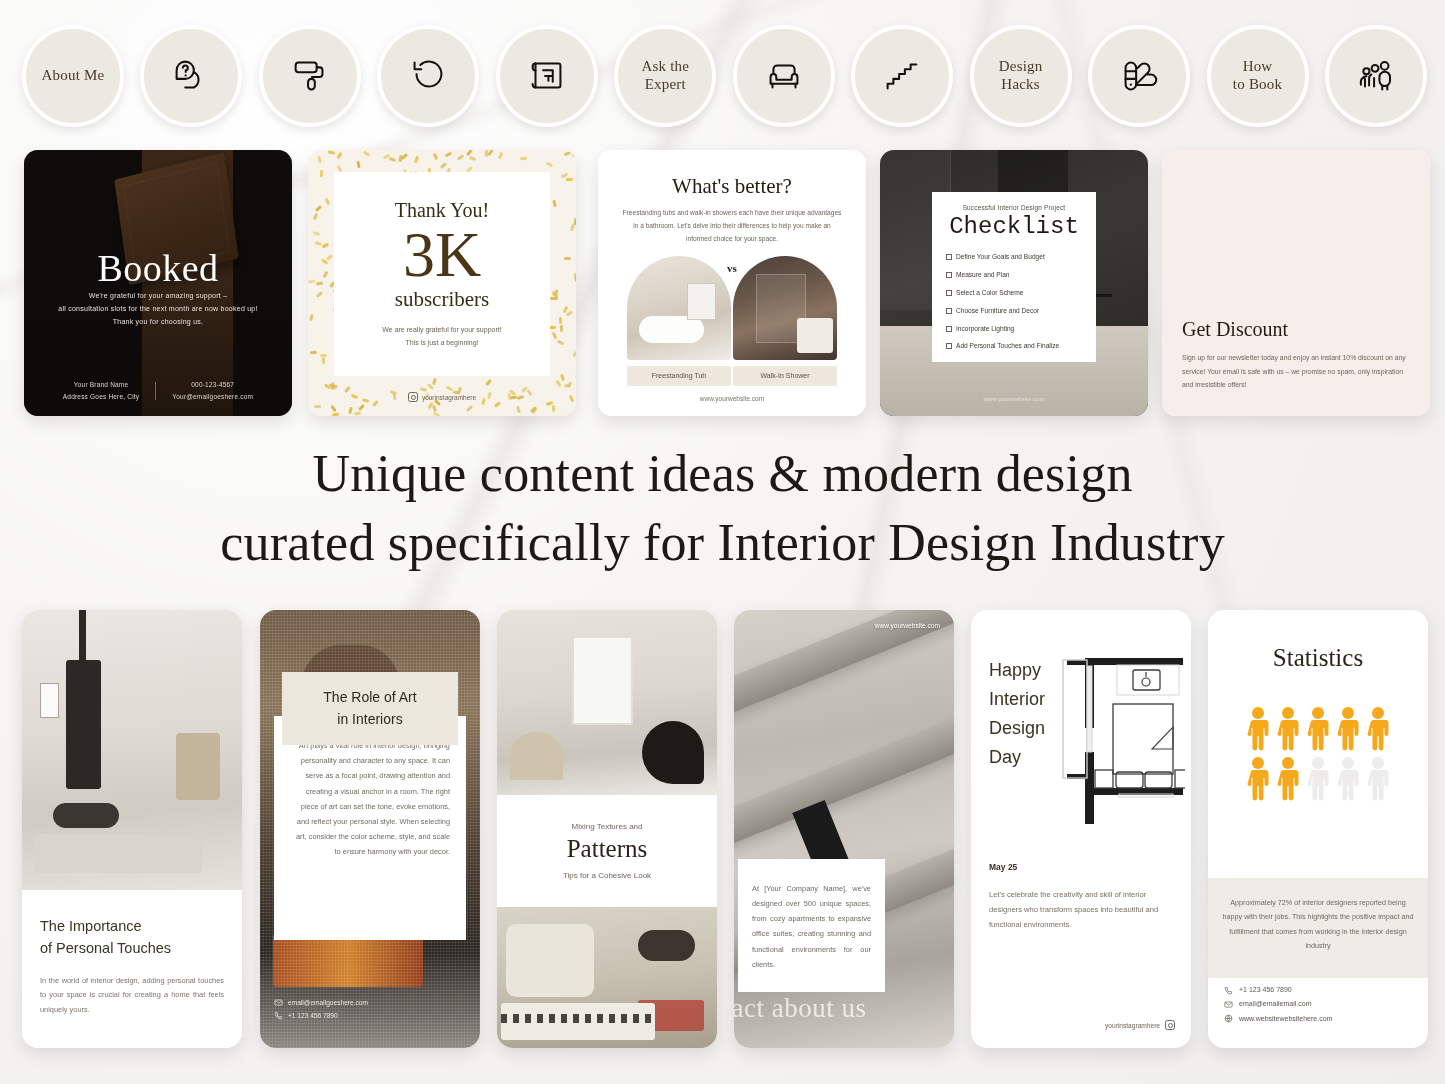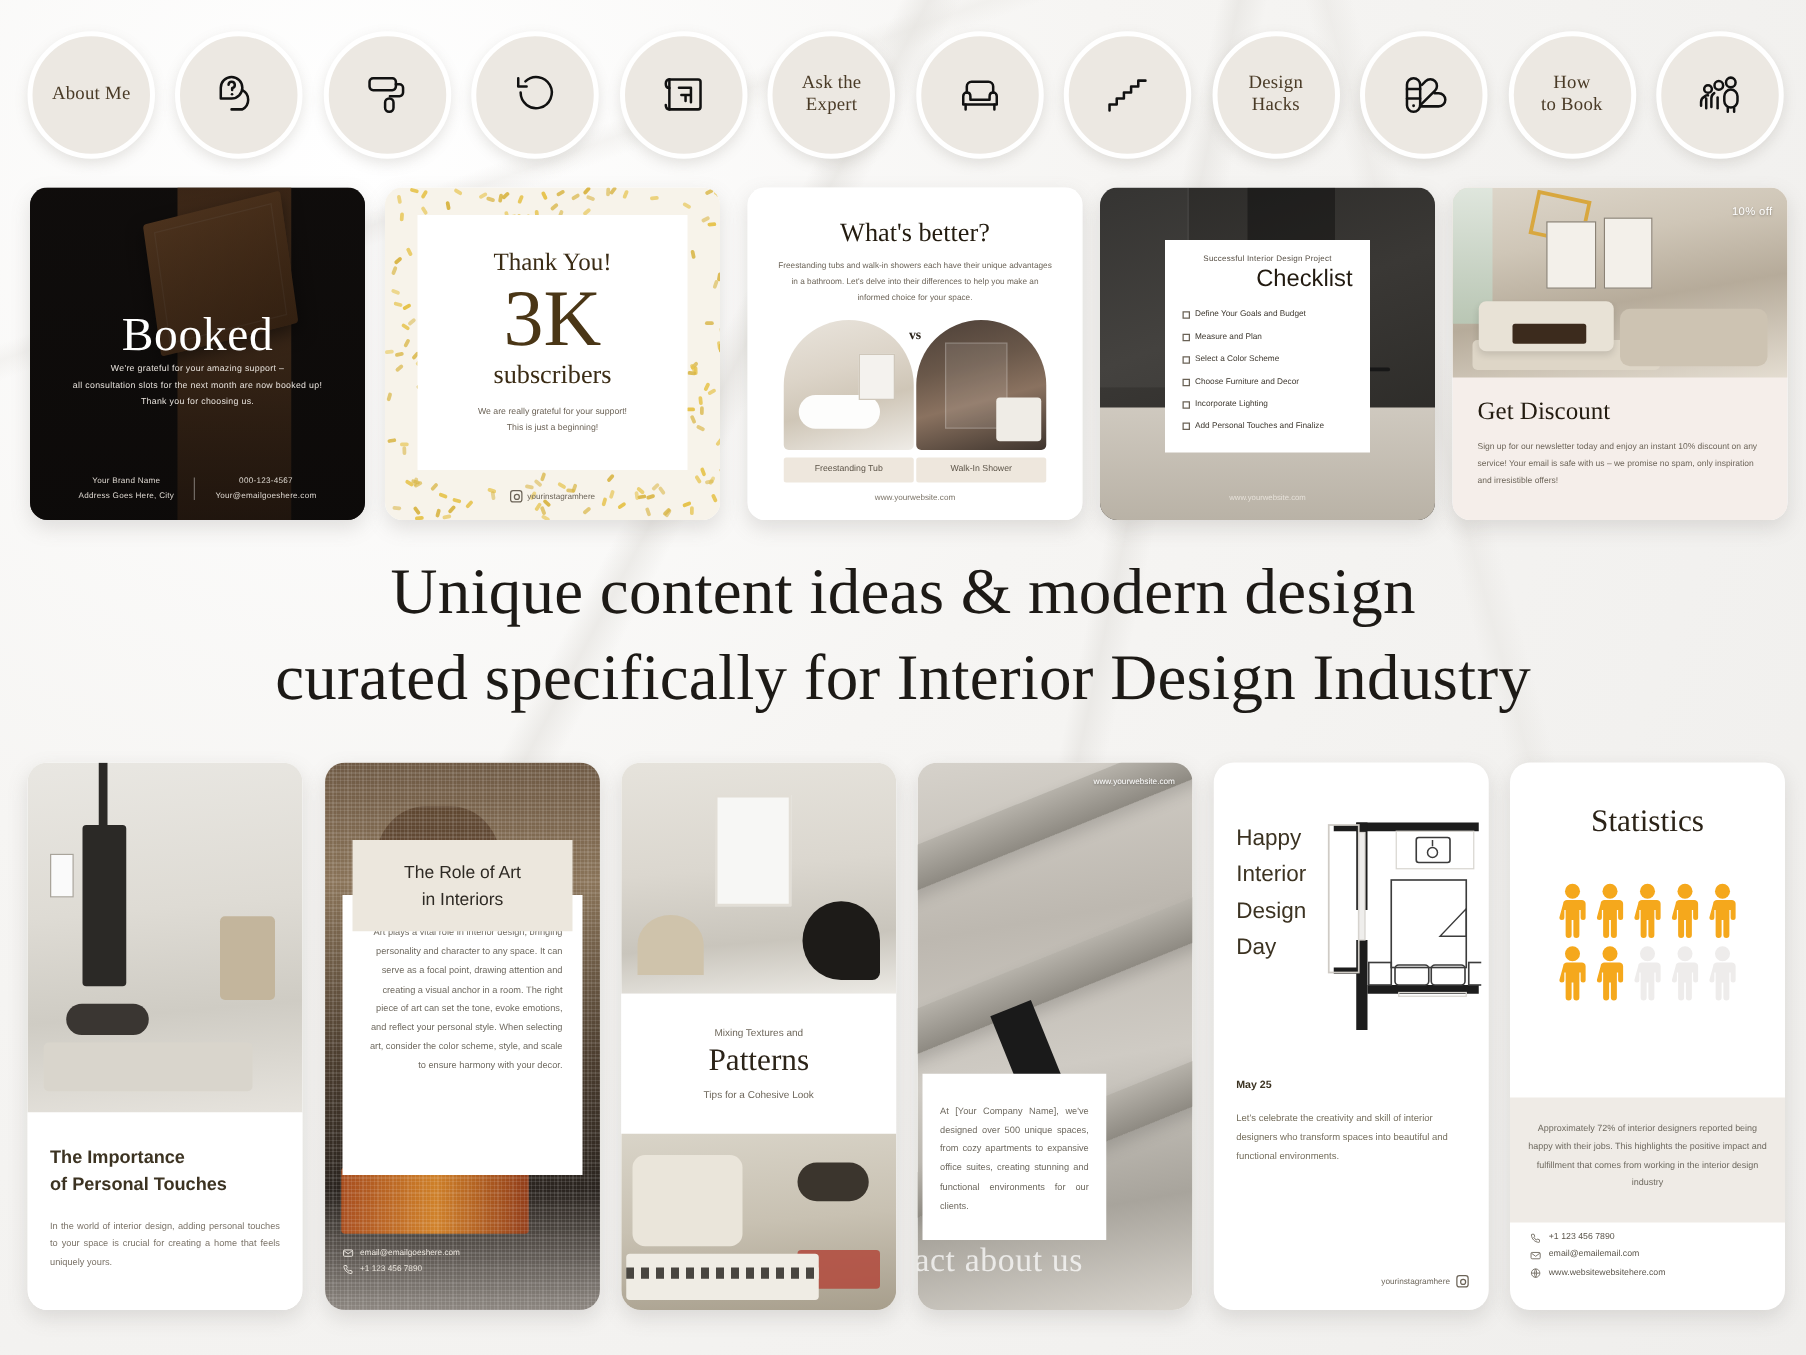--- a/index.html
+++ b/index.html
@@ -135,21 +135,21 @@
   .ck .counter{position:absolute;left:0;right:0;bottom:0;height:34%;background:linear-gradient(180deg,#cfc9bf,#b9b2a6);}
   .ck .cab{position:absolute;left:0;top:0;width:26%;height:60%;background:rgba(255,255,255,.05);border-right:1px solid rgba(255,255,255,.08);}
   .ck .hood{position:absolute;left:44%;top:0;width:26%;height:18%;background:rgba(0,0,0,.35);}
   .ck .faucet{position:absolute;right:22%;bottom:30%;width:3px;height:42px;background:#171717;border-radius:2px;}
   .ck .faucet::after{content:"";position:absolute;left:0;top:0;width:26px;height:3px;background:#171717;border-radius:2px;}
   .ck-card{
     position:absolute;left:52px;top:42px;width:164px;bottom:54px;background:#fff;
     padding:12px 14px;box-sizing:border-box;
   }
   .ck-kicker{font-size:6.4px;color:#554d42;text-align:center;letter-spacing:.2px;}
-  .ck-title{font-family:Liberation Sans, sans-serif;font-size:19px;color:#221a10;text-align:right;margin:2px 0 12px;}
+  .ck-title{font-family:Liberation Mono, monospace;font-size:24px;color:#221a10;text-align:center;margin:2px 0 12px;}
   .ck-item{font-size:6.6px;line-height:1.5;color:#3d372e;margin-bottom:8px;display:flex;gap:4px;align-items:flex-start;}
   .ck-box{width:4px;height:4px;border:1px solid #6a6256;margin-top:2px;flex:0 0 auto;}
   .ck-url{position:absolute;left:0;right:0;bottom:14px;text-align:center;font-size:6.2px;color:#e6e1d9;}
 
   
   .gd{position:absolute;inset:0;background:#f5eeea;}
   .gd-img{
     position:absolute;left:0;right:0;top:0;height:152px;overflow:hidden;
     background:linear-gradient(170deg,#ded7cb 0%,#cfc6b7 30%,#b6ab9a 58%,#e4ddd1 100%);
   }
@@ -187,21 +187,21 @@
   
   .s1-img{position:absolute;left:0;right:0;top:0;height:280px;
     background:linear-gradient(175deg,#e9e7e2 0%,#dedbd4 42%,#cfccc4 70%,#e6e3dd 100%);overflow:hidden;}
   .s1-img .stove{position:absolute;left:20%;top:18%;width:16%;height:46%;background:#2b2926;border-radius:3px;}
   .s1-img .pipe{position:absolute;left:26%;top:0;width:3%;height:22%;background:#2b2926;}
   .s1-img .tbl{position:absolute;left:14%;bottom:22%;width:30%;height:9%;background:#3a3632;border-radius:30px;}
   .s1-img .chair{position:absolute;right:10%;top:44%;width:20%;height:24%;background:#c3b59c;border-radius:4px;}
   .s1-img .rug{position:absolute;left:6%;bottom:6%;width:76%;height:14%;background:#d9d5cc;border-radius:4px;}
   .s1-img .frm{position:absolute;left:8%;top:26%;width:8%;height:12%;background:#fafafa;border:1px solid #a9a49a;}
   .s1-body{position:absolute;left:0;right:0;top:280px;bottom:0;background:#fff;padding:26px 18px;box-sizing:border-box;}
-  .s1-title{font-family:"Liberation Sans",sans-serif;font-size:14.5px;line-height:1.5;color:#3c3322;margin-bottom:14px;font-weight:bold;}
+  .s1-title{font-family:"Liberation Sans",sans-serif;font-size:14.5px;line-height:1.5;color:#3c3322;margin-bottom:14px;}
   .s1-text{font-size:7.4px;line-height:2.0;color:#7b7368;text-align:justify;}
 
   
   .s2-bg{position:absolute;inset:0;background:linear-gradient(180deg,#6f5a45 0%,#8a7459 22%,#4a3c2e 55%,#2a241f 78%,#8d8781 100%);}
   .s2-bg .mesh{position:absolute;inset:0;
     background-image:repeating-linear-gradient(0deg,rgba(255,255,255,.10) 0 1px,transparent 1px 3px),
                      repeating-linear-gradient(90deg,rgba(255,255,255,.10) 0 1px,transparent 1px 3px);}
   .s2-bg .deer{position:absolute;left:18%;top:8%;width:46%;height:26%;background:#5d4530;border-radius:40% 40% 30% 30%;opacity:.9;}
   .s2-bg .fire{position:absolute;left:6%;bottom:14%;width:68%;height:12%;background:linear-gradient(90deg,#b5521f,#e08a2a,#9c3f18);opacity:.9;border-radius:3px;}
   .s2-head{
@@ -615,31 +615,20 @@
               <span class="ck-box"></span>
               <span>Add Personal Touches and Finalize</span>
             </div>
           </div>
       </div>
       <div class="ck-url">www.yourwebsite.com</div>
     </div>
 
     <div class="post p5">
       <div class="gd">
-        <div class="gd-img">
-          <div class="win"></div>
-          <div class="lamp"></div>
-          <div class="frameA"></div>
-          <div class="frameB"></div>
-          <div class="rug"></div>
-          <div class="sofa"></div>
-          <div class="sofa2"></div>
-          <div class="table"></div>
-          <div class="gd-off">10% off</div>
-        </div>
         <div class="gd-body">
           <div class="gd-title">Get Discount</div>
           <div class="gd-text">Sign up for our newsletter today and enjoy an instant 10% discount on any service! Your email is safe with us – we promise no spam, only inspiration and irresistible offers!</div>
         </div>
       </div>
     </div>
   </div>
 
   <div class="headline">
     <span>Unique content ideas &amp; modern design</span>

